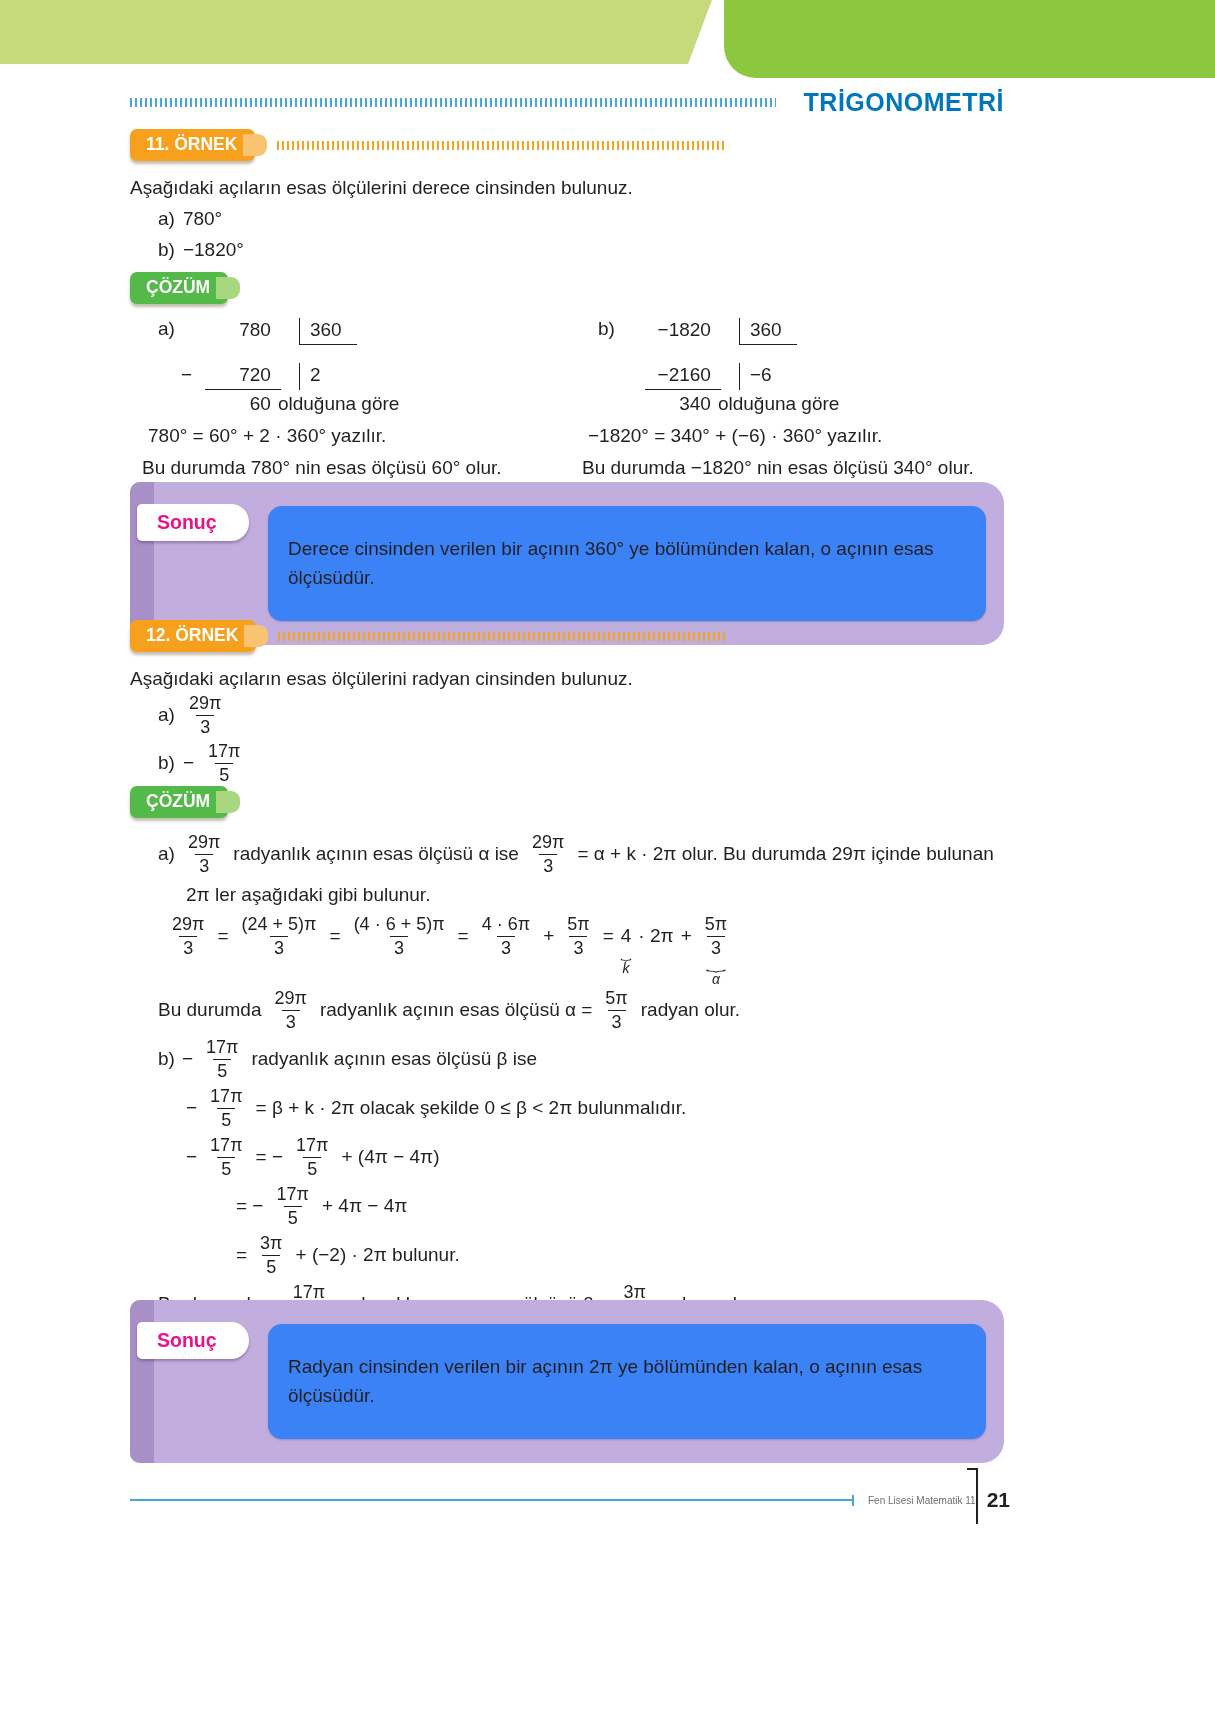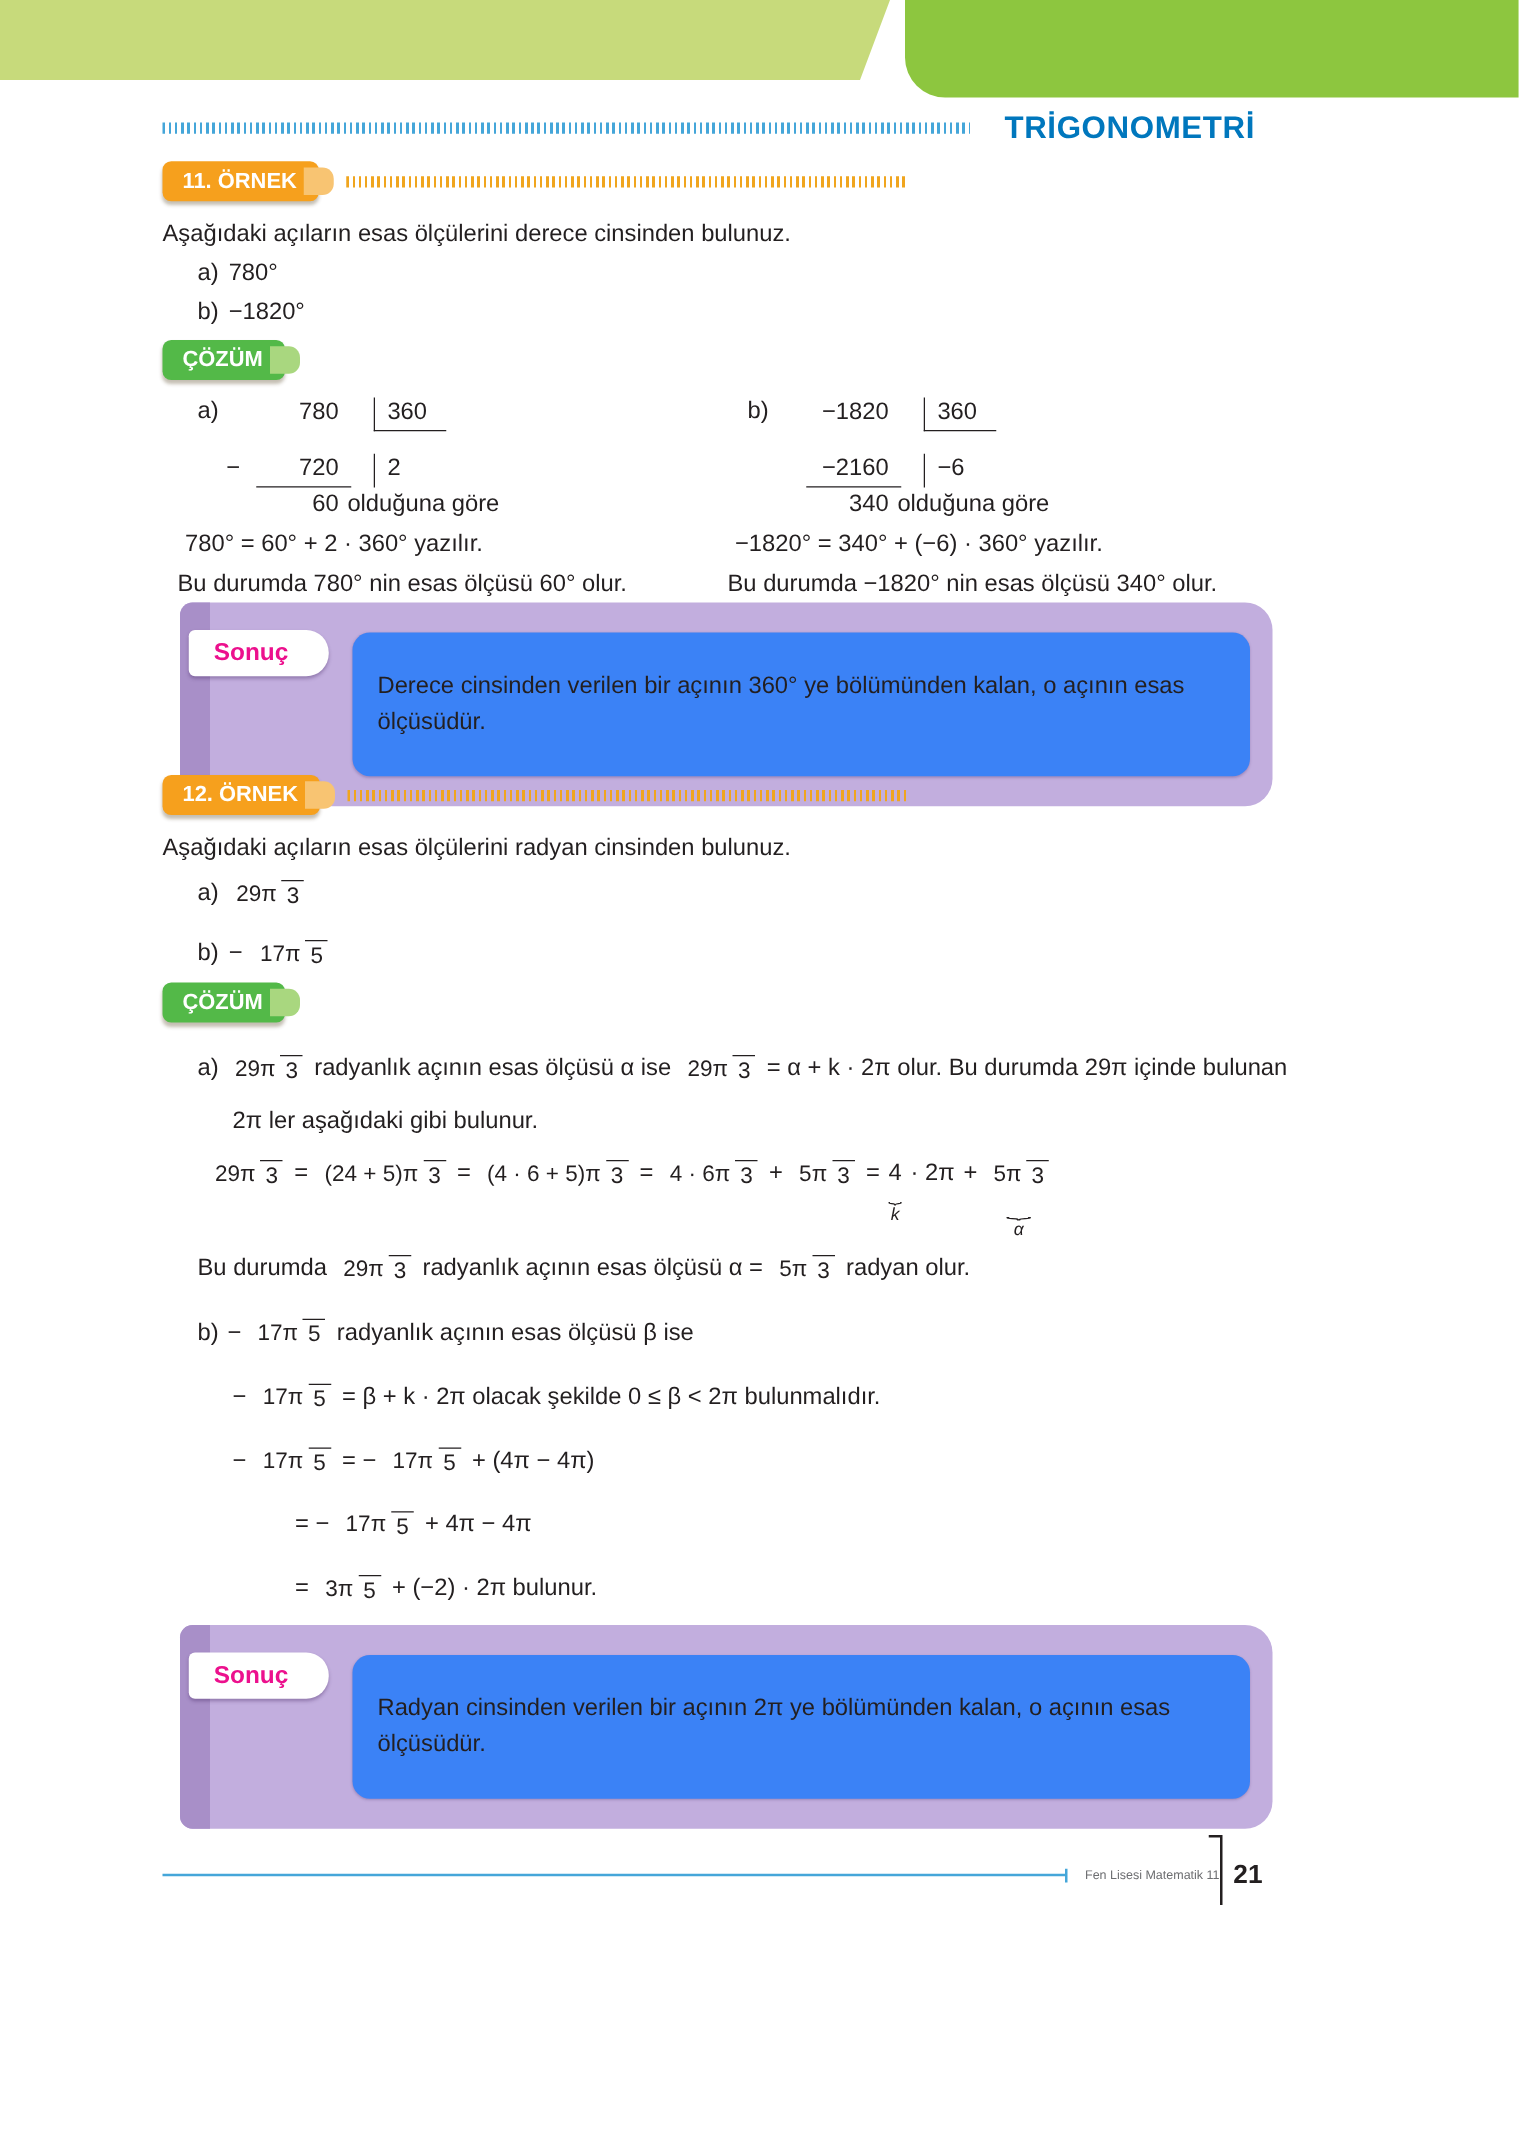--- a/index.html
+++ b/index.html
@@ -34,22 +34,22 @@
   .tab-green { background:#a9d77f; }
   .dotted-orange { width:448px; margin-left:22px; background:repeating-linear-gradient(90deg,#f0a51e 0 2px,transparent 2px 5px); }
 
   
   .block { position:absolute; left:130px; width:880px; }
   .prompt { margin-top:16px; }
   .item { margin-top:9px; padding-left:28px; display:flex; align-items:center; gap:8px; }
   .item-frac { min-height:46px; margin-top:2px; }
 
   
-  .frac { display:inline-flex; flex-direction:row; align-items:center; vertical-align:middle;
-    line-height:1.12; font-size:18px; margin:12px 2px; }
+  .frac { display:inline-flex; flex-direction:column; align-items:center; vertical-align:middle;
+    line-height:1.12; font-size:18px; margin:0 2px; }
   .frac .num { padding:0 4px 1px 4px; }
   .frac .den { border-top:1.6px solid #231f20; padding:1px 4px 0 4px; }
 
   
   .sol-row { display:flex; }
   .sol-col { width:50%; }
   .sol-head { display:flex; align-items:flex-start; gap:16px; padding-left:28px; }
   .sol-label { font-size:19px; }
   .longdiv { display:inline-block; margin-left:14px; }
   .ld-grid { display:inline-grid; grid-template-columns:max-content max-content;gap:18px; }
@@ -57,21 +57,21 @@
   .ld-r { border-left:1.8px solid #231f20; padding:1px 8px 3px 10px; min-width:58px; }
   .r1 { border-bottom:1.8px solid #231f20; }
   .l2 { border-bottom:1.8px solid #231f20; }
   .ld-minus { position:absolute; left:-24px; top:1px; }
   .ld-rem { margin-top:3px; white-space:nowrap; }
   .ld-rem-num { display:inline-block; width:66px; text-align:right; margin-right:7px; }
   .eq-line { margin-top:10px; padding-left:18px; white-space:nowrap; }
   .concl-line { margin-top:10px; padding-left:12px; white-space:nowrap; }
 
   
-  .result-box { position:absolute; left:144px; width:874px; background:#c2aede;
+  .result-box { position:absolute; left:130px; width:874px; background:#c2aede;
     border-radius:10px 22px 22px 10px; padding:24px 18px 24px 138px; min-height:112px; }
   .result-accent { position:absolute; left:0; top:0; bottom:0; width:24px; background:#a88fc8;
     border-radius:10px 0 0 10px; }
   .result-label { position:absolute; left:7px; top:22px; background:#fff; color:#ec108d;
     font-weight:bold; font-size:19.5px; padding:7px 32px 7px 20px; border-radius:5px 18px 18px 5px;
     box-shadow:0 2px 3px rgba(60,30,90,.35); }
   .result-inner { background:#3b82f6; border-radius:14px; padding:29px 20px; line-height:1.5;
     box-shadow:0 1px 2px rgba(60,30,90,.25); min-height:64px; }
 
   

